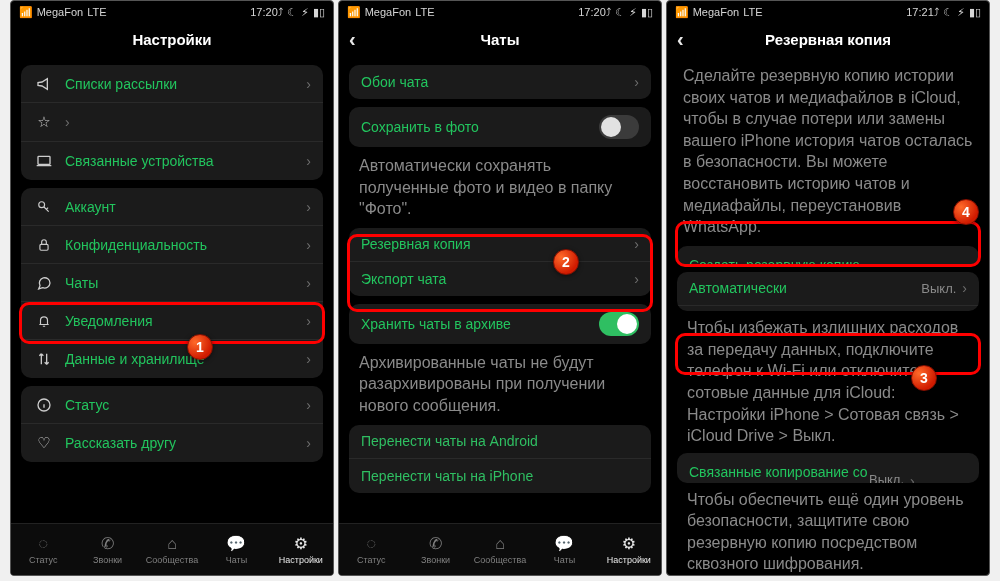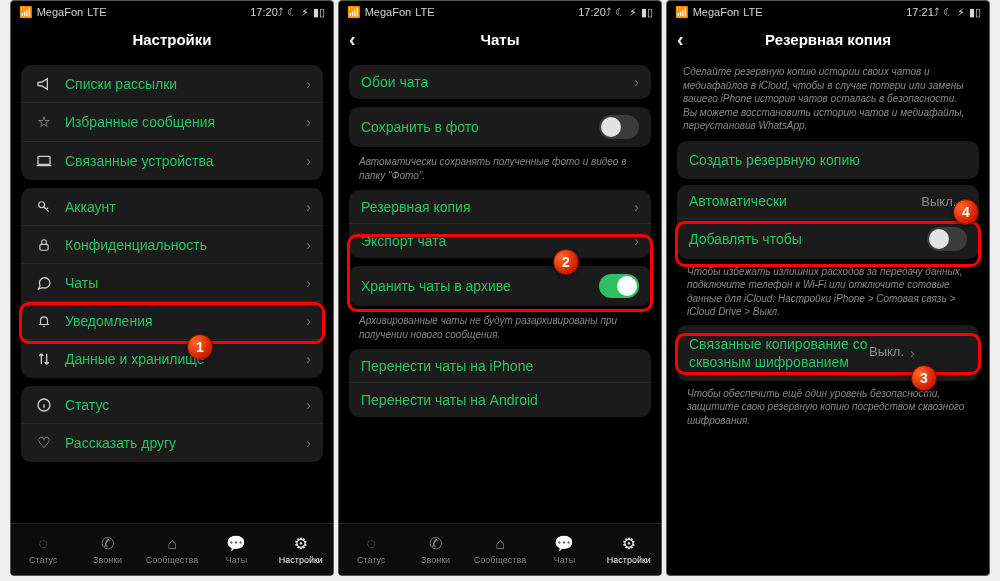--- a/index.html
+++ b/index.html
@@ -96,25 +96,24 @@
     justify-content: center;
     margin-right: 10px;
     font-size: 15px;
     color: #ccc;
   }
   .row .label { flex: 1; color: #22c55e; font-size: 14px; }
   .row .label.green { color: #2fbf62; }
   .row .value { color: #8a8a8a; font-size: 13px; margin-right: 6px; }
   .row .chev { color: #6d6d6d; font-size: 14px; }
   .caption {
-    font-size: 10px;
+    font-size: 16px;
     line-height: 1.35;
     color: #8a8a8a;
     padding: 0 10px;
-    font-style: italic;
   }
   
   .switch {
     width: 40px; height: 24px; border-radius: 12px;
     background: #3b3b3b; position: relative;
   }
   .switch.on { background: #2fbf62; }
   .switch::after {
     content: ''; position: absolute; width: 20px; height: 20px;
     background: #fff; border-radius: 50%; top: 2px; left: 2px;
@@ -198,21 +197,20 @@
           <div class="icon">
               <svg width="16" height="16" viewBox="0 0 24 24" fill="none" stroke="#ccc" stroke-width="2">
                 <path d="M3 10v4l6 1 8 5V4l-8 5-6 1z"></path>
               </svg>
             </div>
           <div class="label">Списки рассылки</div>
           <div class="chev">›</div>
         </div>
         <div class="row">
           <div class="icon">☆</div>
-          <div class="label">Избранные сообщения</div>
           <div class="chev">›</div>
         </div>
         <div class="row">
           <div class="icon">
               <svg width="16" height="12" viewBox="0 0 24 18" fill="none" stroke="#ccc" stroke-width="2">
                 <rect x="3" y="2" width="18" height="12" rx="1"></rect>
                 <path d="M1 16h22"></path>
               </svg>
             </div>
           <div class="label">Связанные устройства</div>
@@ -364,24 +362,24 @@
       <div class="group">
         <div class="row thin-row">
           <div class="label">Хранить чаты в архиве</div>
           <div class="switch on"></div>
         </div>
       </div>
       <div class="caption">Архивированные чаты не будут разархивированы при получении нового сообщения.</div>
 
       <div class="group">
         <div class="row thin-row">
+          <div class="label green">Перенести чаты на Android</div>
+        </div>
+        <div class="row thin-row">
           <div class="label green">Перенести чаты на iPhone</div>
-        </div>
-        <div class="row thin-row">
-          <div class="label green">Перенести чаты на Android</div>
         </div>
       </div>
     </div>
 
     <div class="tabbar">
       <div class="tab">
           <div class="t-icon">◌</div>
           <div>Статус</div>
         </div>
       <div class="tab">

